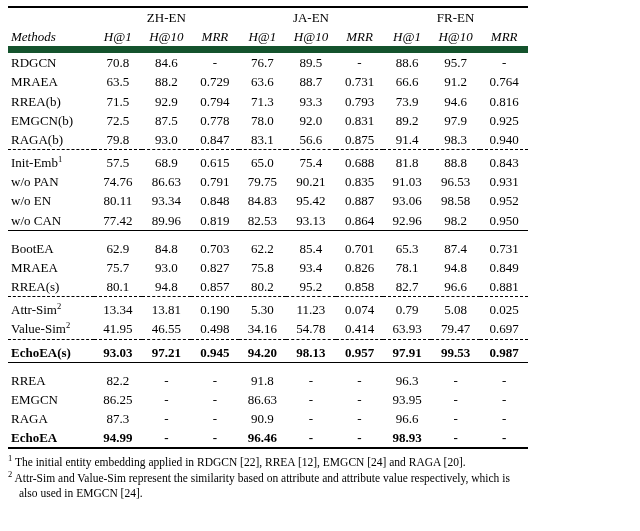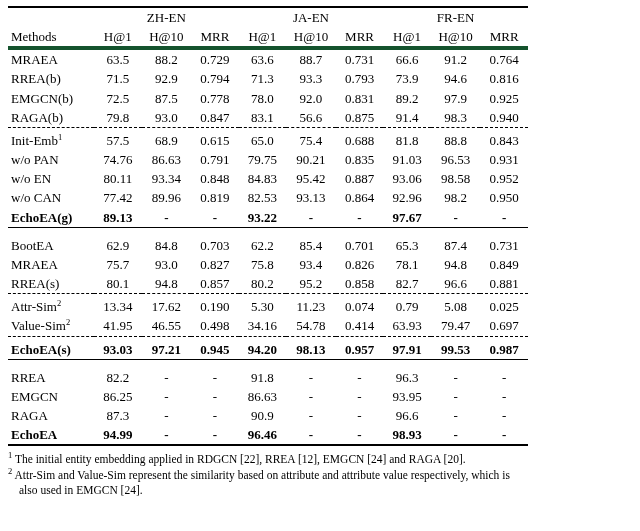--- a/index.html
+++ b/index.html
@@ -8,21 +8,21 @@
     font-family:"Liberation Serif","DejaVu Serif",serif;
     box-sizing:border-box;padding:6px 8px 0 8px;overflow:hidden;
   }
   table.results{
     border-collapse:collapse;width:100%;
     border-top:2px solid #000;border-bottom:2px solid #000;
     font-size:13px;
   }
   th,td{padding:1px 2px;line-height:1.32;white-space:nowrap;}
   thead th{font-weight:normal;}
-  tr.col-row th{border-bottom:4px solid #14532d;}
+  tr.col-row th{border-bottom:7px solid #14532d;font-style:italic;}
   .num-col{text-align:center;}
   .method-col{text-align:left;padding-left:3px;}
   tr.bold td{font-weight:bold;}
   tr.div td{padding:0;border:none;height:3px;}
   tr.div.dashed td{border-top:1px dashed #000;}
   tr.div.solid td{border-top:1px solid #000;height:8px;}
   td sup,.footnote sup{font-size:8.5px;line-height:0;}
   .footnotes{margin-top:6px;font-size:11.5px;line-height:1.35;}
   .footnote{padding-left:11px;text-indent:-11px;}
   col.method{width:100px;}
@@ -60,20 +60,32 @@
           <th class="num-col">H@1</th>
           <th class="num-col">H@10</th>
           <th class="num-col">MRR</th>
           <th class="num-col">H@1</th>
           <th class="num-col">H@10</th>
           <th class="num-col">MRR</th>
         </tr>
     </thead>
     <tbody id="table-body">
         <tr>
+          <td class="method-col"><span>RDGCN</span></td>
+          <td class="num-col">70.8</td>
+          <td class="num-col">84.6</td>
+          <td class="num-col">-</td>
+          <td class="num-col">76.7</td>
+          <td class="num-col">89.5</td>
+          <td class="num-col">-</td>
+          <td class="num-col">88.6</td>
+          <td class="num-col">95.7</td>
+          <td class="num-col">-</td>
+        </tr>
+        <tr>
           <td class="method-col"><span>MRAEA</span></td>
           <td class="num-col">63.5</td>
           <td class="num-col">88.2</td>
           <td class="num-col">0.729</td>
           <td class="num-col">63.6</td>
           <td class="num-col">88.7</td>
           <td class="num-col">0.731</td>
           <td class="num-col">66.6</td>
           <td class="num-col">91.2</td>
           <td class="num-col">0.764</td>
@@ -158,32 +170,20 @@
           <td class="num-col">77.42</td>
           <td class="num-col">89.96</td>
           <td class="num-col">0.819</td>
           <td class="num-col">82.53</td>
           <td class="num-col">93.13</td>
           <td class="num-col">0.864</td>
           <td class="num-col">92.96</td>
           <td class="num-col">98.2</td>
           <td class="num-col">0.950</td>
         </tr>
-        <tr class="bold">
-          <td class="method-col"><span>EchoEA(g)</span></td>
-          <td class="num-col">89.13</td>
-          <td class="num-col">-</td>
-          <td class="num-col">-</td>
-          <td class="num-col">93.22</td>
-          <td class="num-col">-</td>
-          <td class="num-col">-</td>
-          <td class="num-col">97.67</td>
-          <td class="num-col">-</td>
-          <td class="num-col">-</td>
-        </tr>
         <tr class="div solid">
           <td colspan="10"></td>
         </tr>
         <tr>
           <td class="method-col"><span>BootEA</span></td>
           <td class="num-col">62.9</td>
           <td class="num-col">84.8</td>
           <td class="num-col">0.703</td>
           <td class="num-col">62.2</td>
           <td class="num-col">85.4</td>
@@ -215,21 +215,21 @@
           <td class="num-col">82.7</td>
           <td class="num-col">96.6</td>
           <td class="num-col">0.881</td>
         </tr>
         <tr class="div dashed">
           <td colspan="10"></td>
         </tr>
         <tr>
           <td class="method-col"><span>Attr-Sim</span><sup>2</sup></td>
           <td class="num-col">13.34</td>
-          <td class="num-col">17.62</td>
+          <td class="num-col">13.81</td>
           <td class="num-col">0.190</td>
           <td class="num-col">5.30</td>
           <td class="num-col">11.23</td>
           <td class="num-col">0.074</td>
           <td class="num-col">0.79</td>
           <td class="num-col">5.08</td>
           <td class="num-col">0.025</td>
         </tr>
         <tr>
           <td class="method-col"><span>Value-Sim</span><sup>2</sup></td>

